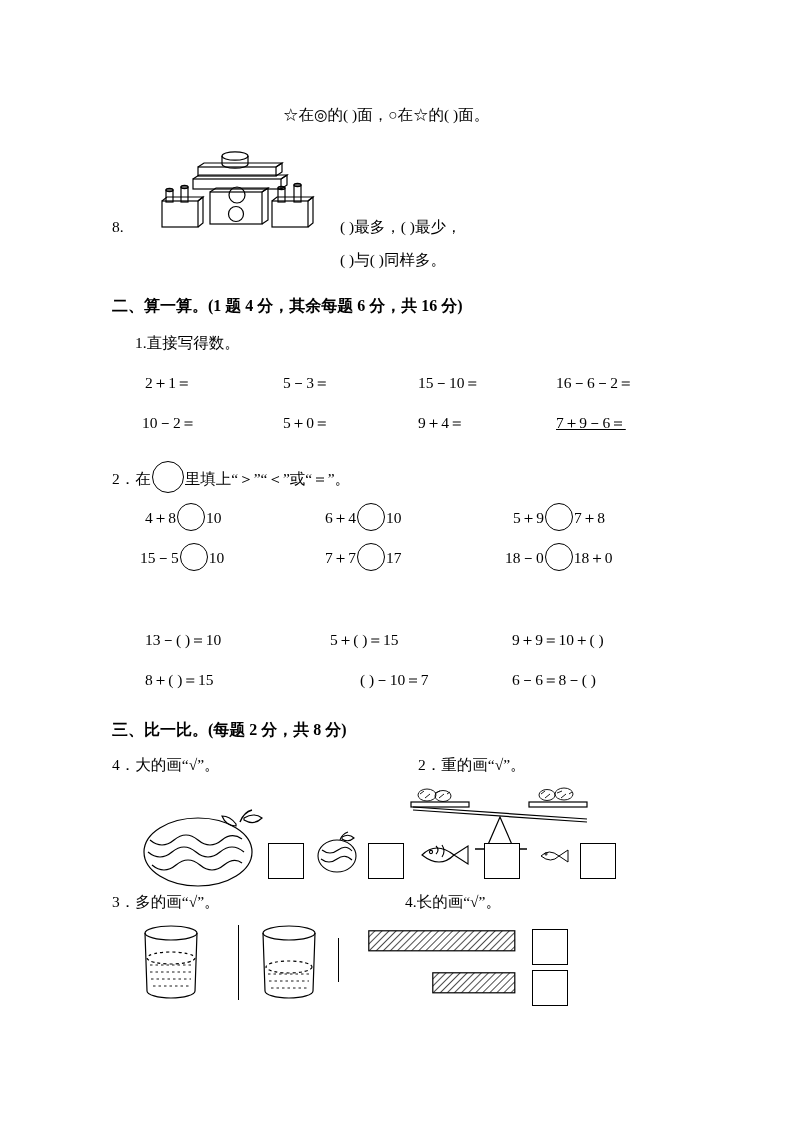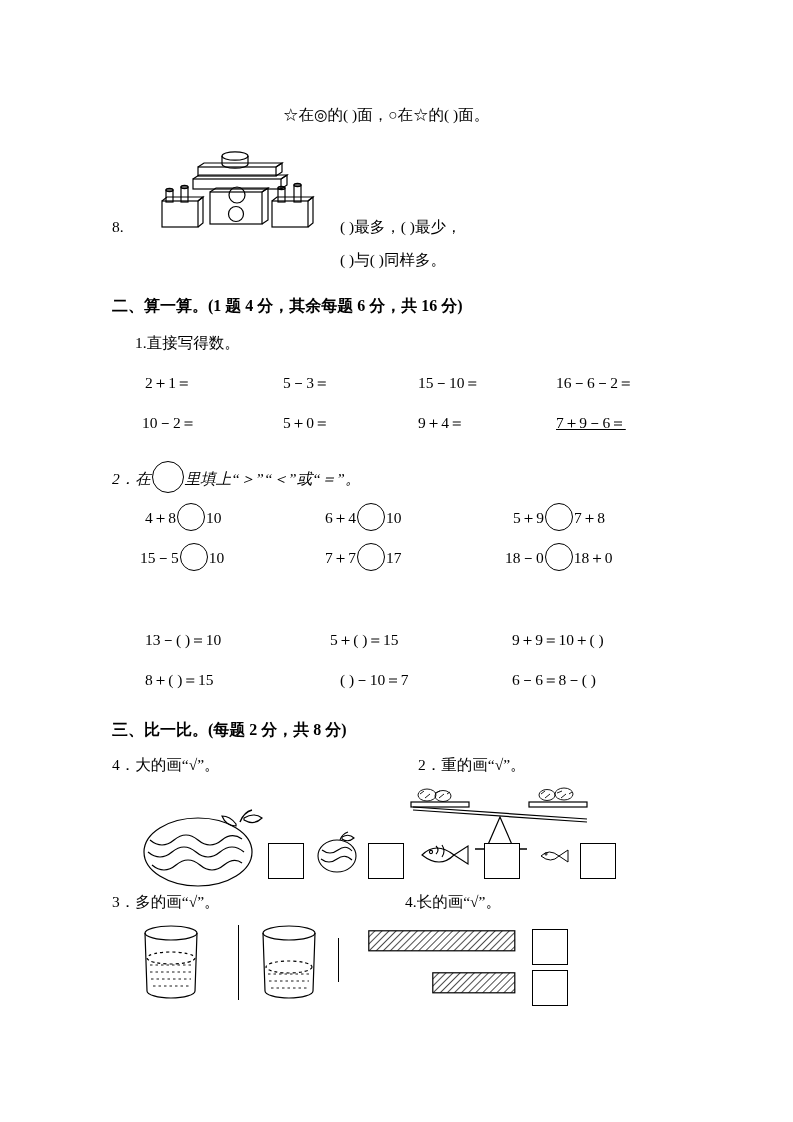--- a/index.html
+++ b/index.html
@@ -125,21 +125,21 @@
   <div class="row" style="left:145px; top:371px;">2＋1＝</div>
   <div class="row" style="left:283px; top:371px;">5－3＝</div>
   <div class="row" style="left:418px; top:371px;">15－10＝</div>
   <div class="row" style="left:556px; top:371px;">16－6－2＝</div>
 
   <div class="row" style="left:142px; top:411px;">10－2＝</div>
   <div class="row" style="left:283px; top:411px;">5＋0＝</div>
   <div class="row" style="left:418px; top:411px;">9＋4＝</div>
   <div class="row" style="left:556px; top:411px;text-decoration:underline;">7＋9－6＝</div>
 
-  <div class="row" style="left:112px; top:461px;font-style:italic;">
+  <div class="row" style="left:112px; top:461px;">
     <span>2．在</span><span class="opcircle big"></span><span>里填上“＞”“＜”或“＝”。</span>
   </div>
 
   <div class="row" style="left:145px; top:503px;">
     <span>4＋8</span><span class="opcircle"></span><span>10</span>
   </div>
   <div class="row" style="left:325px; top:503px;">
     <span>6＋4</span><span class="opcircle"></span><span>10</span>
   </div>
   <div class="row" style="left:513px; top:503px;">
@@ -155,21 +155,21 @@
   <div class="row" style="left:505px; top:543px;">
     <span>18－0</span><span class="opcircle"></span><span>18＋0</span>
   </div>
 
 
   <div class="row" style="left:145px; top:628px;">13－(        )＝10</div>
   <div class="row" style="left:330px; top:628px;">5＋(        )＝15</div>
   <div class="row" style="left:512px; top:628px;">9＋9＝10＋(        )</div>
 
   <div class="row" style="left:145px; top:668px;">8＋(        )＝15</div>
-  <div class="row" style="left:340px; top:668px;text-align:right;">(        )－10＝7</div>
+  <div class="row" style="left:360px; top:668px;text-align:right;">(        )－10＝7</div>
   <div class="row" style="left:512px; top:668px;">6－6＝8－(        )</div>
 
   <div class="row heading" style="left:112px; top:718px;">三、比一比。(每题 2 分，共 8 分)</div>
 
   <div class="row" style="left:112px; top:753px;">4．大的画“√”。</div>
   <div class="row" style="left:418px; top:753px;">2．重的画“√”。</div>
 
   <div class="fig" style="left:405px; top:785px;">
     <svg width="200" height="75" viewBox="0 0 200 75">
       <g fill="none" stroke="#000" stroke-width="1.2">

